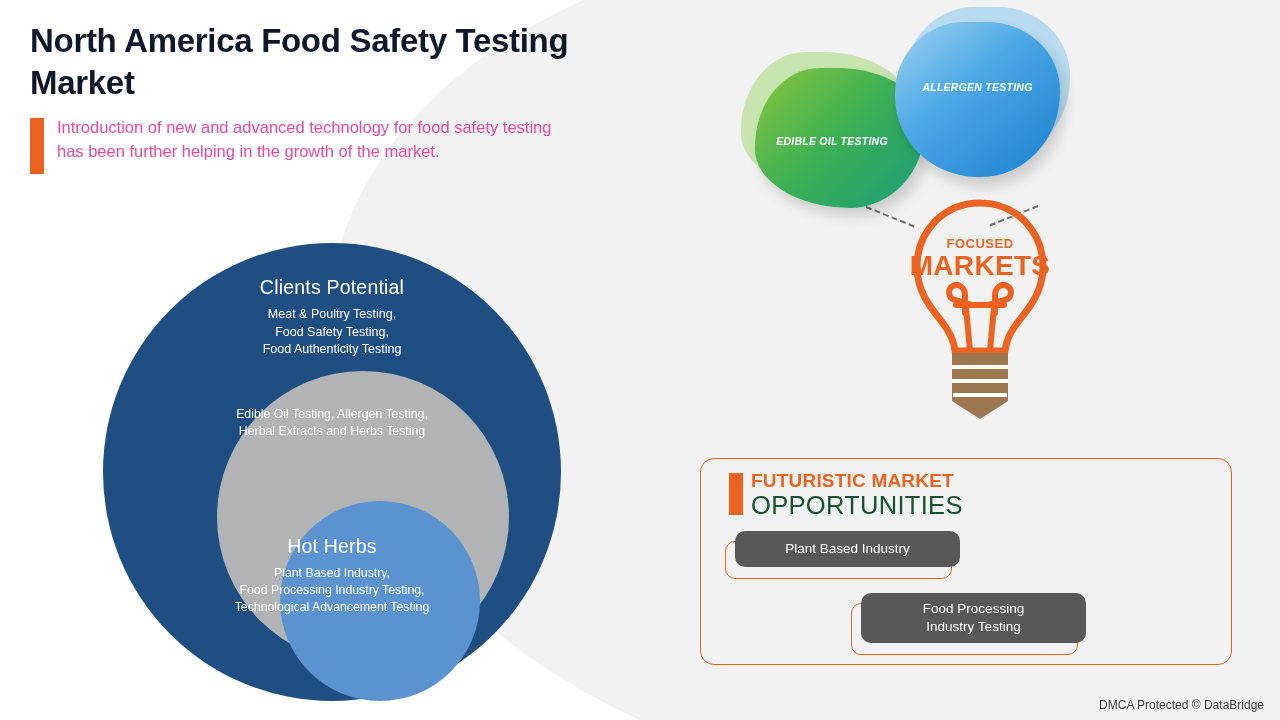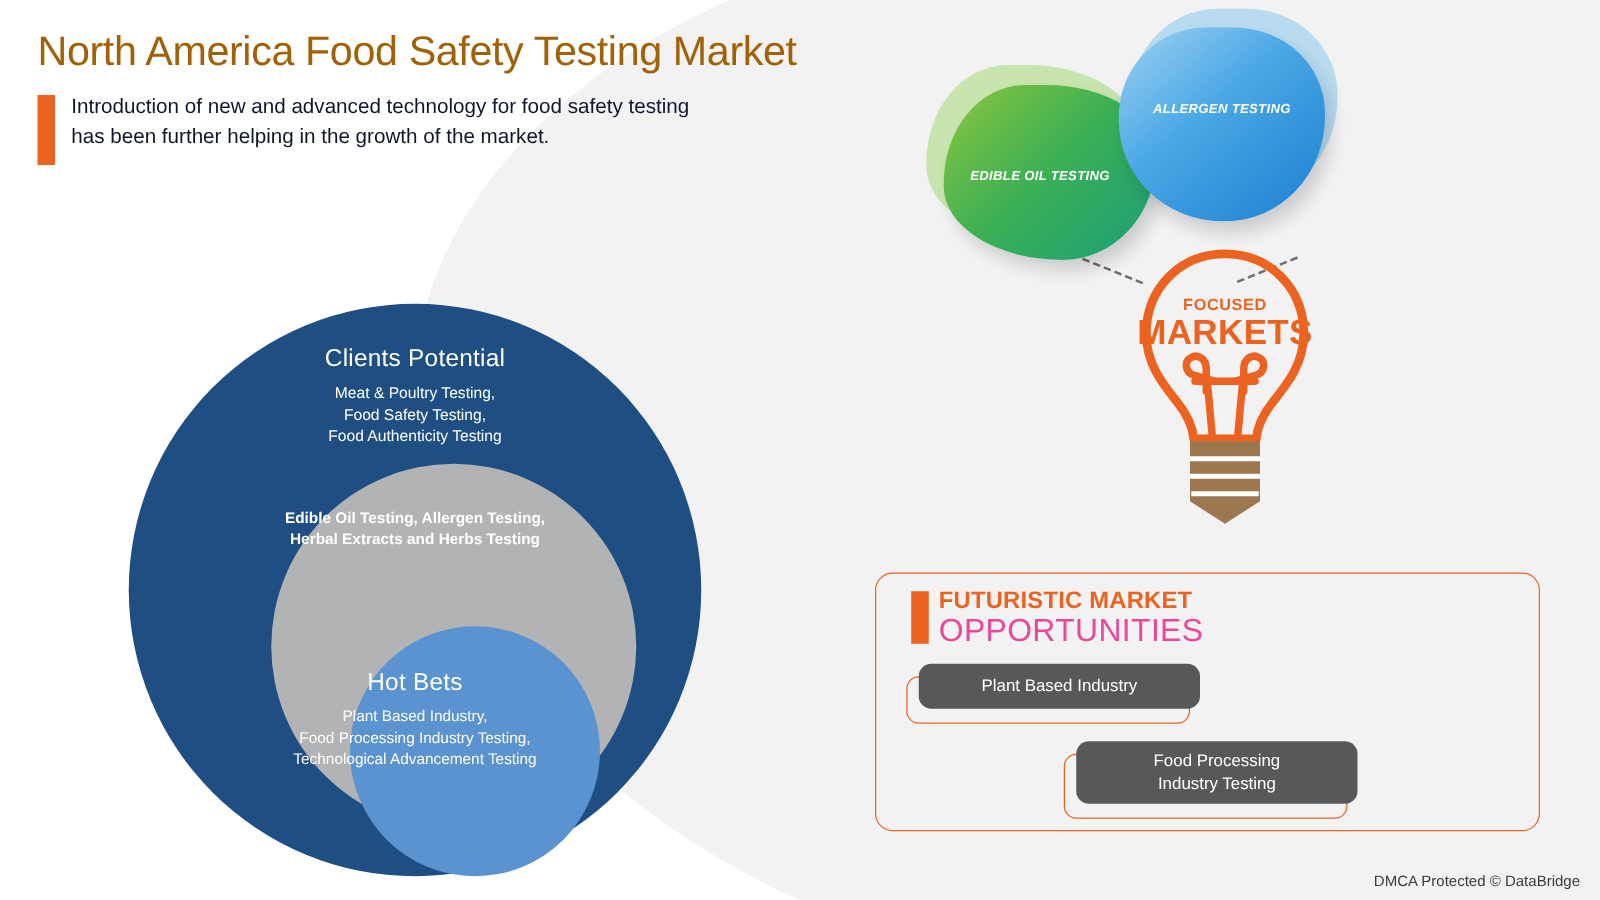--- a/index.html
+++ b/index.html
@@ -41,42 +41,42 @@
   
   .header {
     position: absolute;
     top: 20px;
     left: 30px;
     width: 660px;
     z-index: 5;
   }
   .page-title {
     font-size: 33px;
-    font-weight: normal;
-    color: #a16207;
+    font-weight: bold;
+    color: #0f172a;
     line-height: 1.28;
     letter-spacing: -0.3px;
     margin: 0 0 12px 0;
     max-width: 640px;
   }
   .subtitle-row {
     display: flex;
     align-items: flex-start;
   }
   .accent-bar {
     flex: 0 0 auto;
     width: 14px;
     height: 56px;
     background: #ec6321;
     margin-right: 13px;
     margin-top: 2px;
   }
   .subtitle-text {
     font-size: 16.5px;
-    color: #0f172a;
+    color: #ec4899;
     line-height: 1.45;
     max-width: 520px;
   }
 
   
   .circles {
     position: absolute;
     left: 103px;
     top: 243px;
     width: 458px;
@@ -118,21 +118,21 @@
     line-height: 1.2;
   }
   .ring-desc {
     font-size: 12.5px;
     line-height: 1.38;
     margin-top: 7px;
   }
   .lbl-outer { top: 33px; }
   .lbl-mid   { top: 28px; }
   .lbl-inner { top: 38px; }
-  .lbl-mid .ring-desc { font-size: 12.3px; font-weight: bold; }
+  .lbl-mid .ring-desc { font-size: 12.3px; }
   .lbl-inner .ring-desc { font-size: 12.3px; }
 
   
   .petals {
     position: absolute;
     left: 735px;
     top: 10px;
     width: 500px;
     height: 220px;
     z-index: 6;
@@ -274,21 +274,21 @@
     font-size: 19px;
     font-weight: bold;
     color: #ec6321;
     letter-spacing: 0.2px;
     line-height: 1.05;
     display: block;
   }
   .panel-title-2 {
     font-size: 25.5px;
     font-weight: normal;
-    color: #ec4899;
+    color: #14532d;
     letter-spacing: 0.3px;
     line-height: 1.05;
     display: block;
     margin-top: 1px;
   }
 
   .chip-wrap { position: absolute; }
   .chip-outline {
     position: absolute;
     left: -10px;
@@ -353,21 +353,21 @@
     <div class="ring-label lbl-outer">
       <div class="ring-title">Clients Potential</div>
       <div class="ring-desc multiline">Meat &amp; Poultry Testing,<br>Food Safety Testing,<br>Food Authenticity Testing</div>
     </div>
 
     <div class="ring-label lbl-mid" style="top:156px;">
       <div class="ring-desc multiline">Edible Oil Testing, Allergen Testing,<br>Herbal Extracts and Herbs Testing</div>
     </div>
 
     <div class="ring-label lbl-inner" style="top:292px;">
-      <div class="ring-title">Hot Bets</div>
+      <div class="ring-title">Hot Herbs</div>
       <div class="ring-desc multiline">Plant Based Industry,<br>Food Processing Industry Testing,<br>Technological Advancement Testing</div>
     </div>
   </div>
 
   <div class="petals">
 
     <div class="petal-wrap wrap-green">
       <div class="petal-ghost ghost-green"></div>
       <div class="petal petal-green">
         <span class="multiline">EDIBLE OIL TESTING</span>

